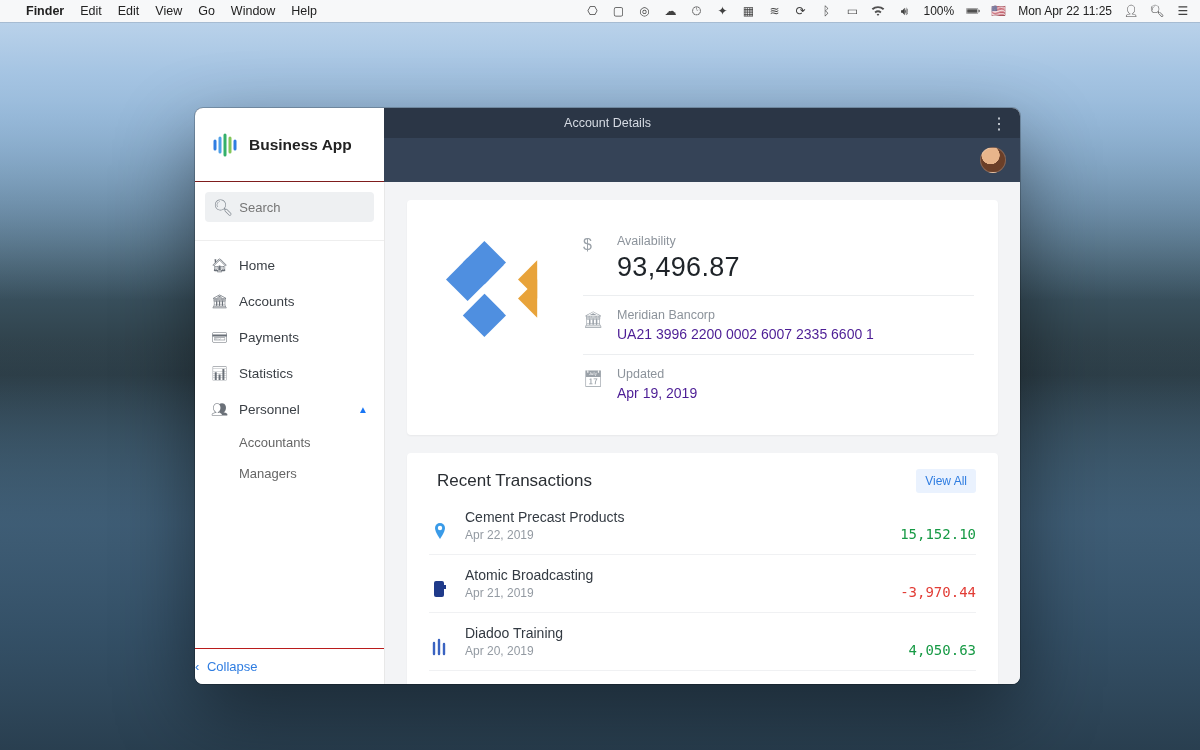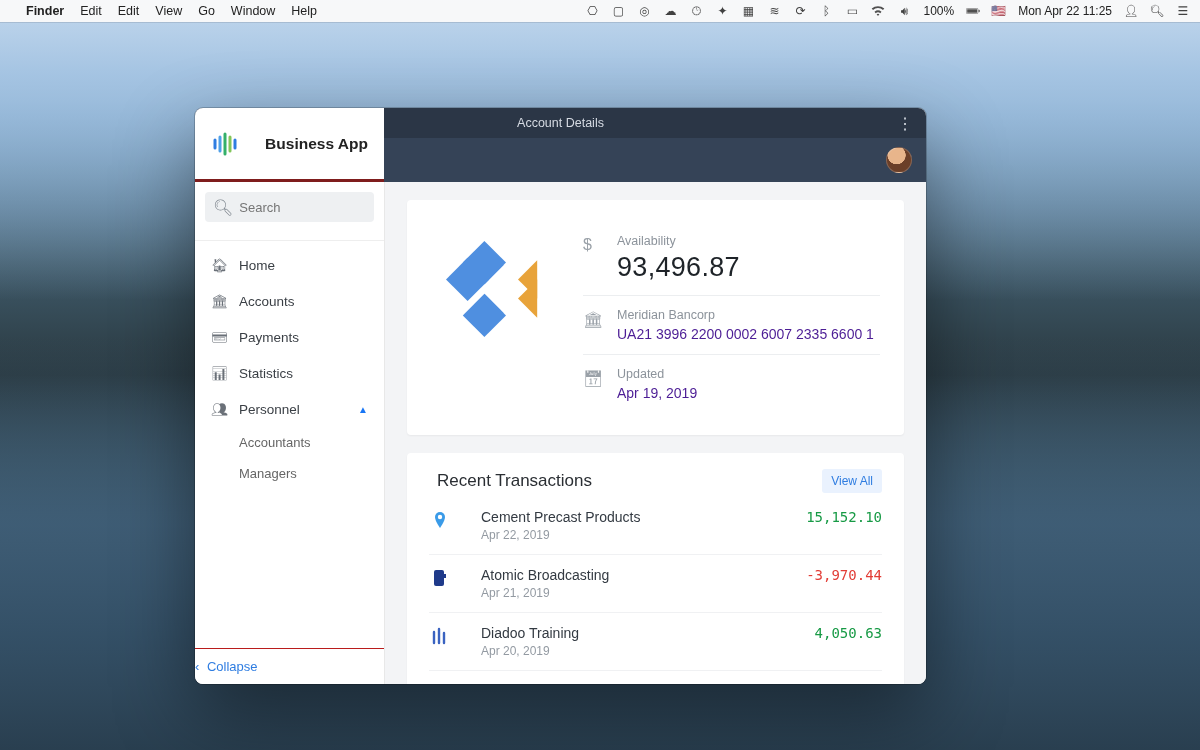--- a/index.html
+++ b/index.html
@@ -22,21 +22,21 @@
   font-size:12.5px; color:#222;
   box-shadow: 0 1px 0 rgba(0,0,0,.1);
 }
 .menubar .left { display:flex; gap:16px; align-items:center; }
 .menubar .right { margin-left:auto; display:flex; gap:12px; align-items:center; font-size:12px;}
 .menubar .apple { font-size:14px; }
 .menubar .app-name { font-weight:600; }
 .menubar .ico { width:14px; height:14px; display:inline-flex; align-items:center; justify-content:center; opacity:.85; }
 
 .app-window {
-  position:absolute; left:195px; top:108px; width:731px; height:576px;
+  position:absolute; left:195px; top:108px; width:825px; height:576px;
   background:#fff; border-radius:8px; overflow:hidden;
   box-shadow: 0 30px 80px rgba(0,0,0,.45), 0 0 0 1px rgba(0,0,0,.2);
   display:flex; flex-direction:column;
 }
 .titlebar {
   height:30px; background:#2b3646; display:flex; align-items:center; position:relative;
 }
 .traffic-lights { display:flex; gap:7px; margin-left:12px; }
 .tl { width:11px; height:11px; border-radius:50%; background:#5b6470; }
 .titlebar .title { position:absolute; left:0; right:0; text-align:center; color:#d6dbe3; font-size:12.5px; }
@@ -44,21 +44,21 @@
 .subheader {
   height:44px; background:#354357; display:flex; align-items:center; padding:0 14px;
 }
 .subheader .left { display:flex; gap:14px; align-items:center; }
 .back-arrow { color:#5da2ff; font-size:18px; cursor:pointer; }
 .page-title { color:#fff; font-weight:600; font-size:14.5px; }
 .avatar { margin-left:auto; width:26px; height:26px; border-radius:50%; background: radial-gradient(circle at 40% 30%, #e8b58b 0 40%, #6b3f28 42% 100%); border:1px solid rgba(255,255,255,.2); }
 .app-body { flex:1; display:flex; min-height:0;}
 
 .sidebar { width:190px; background:#fff; border-right:1px solid #e8e8e8; display:flex; flex-direction:column; }
-.sidebar-header { margin-top:-74px; position:relative; z-index:2; background:#fff; height:74px; display:flex; align-items:center; padding:0 16px; gap:26px; border-bottom:3px solid #7f1d1d;justify-content:center;}
+.sidebar-header { margin-top:-74px; position:relative; z-index:2; background:#fff; height:74px; display:flex; align-items:center; padding:0 16px; gap:10px; border-bottom:1px solid #7f1d1d;}
 .app-logo { width:28px; height:28px; display:flex; align-items:center; justify-content:center; }
 .app-name-full { font-size:15.5px; font-weight:600; color:#222;}
 .search-wrap { padding:10px 10px 0 10px; }
 .search-box { display:flex; align-items:center; gap:6px; background:#eef0f2; height:30px; border-radius:4px; padding:0 8px; color:#808890;}
 .search-box input { border:0; background:transparent; outline:0; color:#333; font-size:13px; width:100%;}
 .nav { margin-top:18px; border-top:1px solid #eee; padding-top:6px;}
 .nav-item { display:flex; align-items:center; gap:12px; padding:10px 16px; color:#3a3f45; font-size:13.5px; cursor:pointer;}
 .nav-item .ic { width:16px; color:#6a7078; display:inline-flex;}
 .nav-item.active { font-weight:500; }
 .nav-item .caret { margin-left:auto; color:#1976f5; font-size:10px;}
@@ -74,21 +74,21 @@
 .info-row { display:flex; gap:14px; padding:12px 0; border-bottom:1px solid #eceef0;}
 .info-row:last-child { border-bottom:0;}
 .info-row .ric { width:20px; color:#9aa1a8; padding-top:2px;}
 .info-row .label { color:#8c939b; font-size:12.5px; margin-bottom:4px;}
 .info-row .val { color:#4c1d95; font-size:14px;}
 .info-row .big { font-size:27px; font-weight:500; color:#1e2328; letter-spacing:.3px;}
 .tx-card { padding:16px 22px 4px 22px;}
 .tx-head { display:flex; align-items:center; margin-bottom:4px;}
 .tx-title { font-size:17px; font-weight:500; color:#2a2e33;margin-left:8px;}
 .viewall { margin-left:auto; background:#eaf2fe; color:#2f7de1; font-size:12px; padding:5px 9px; border-radius:3px; cursor:pointer;}
-.tx-row { display:flex; align-items:flex-start; gap:30px; padding:12px 0; border-top:1px solid #f0f1f3;}
+.tx-row { display:flex; align-items:flex-end; gap:14px; padding:12px 0; border-top:1px solid #f0f1f3;}
 .tx-row:first-of-type { border-top:0;}
 .tx-ico { width:22px; height:22px; display:flex; align-items:center; justify-content:center; flex-shrink:0;}
 .tx-mid { flex:1;}
 .tx-name { color:#333a42; font-size:14px;}
 .tx-date { color:#939aa2; font-size:12px; margin-top:3px;}
 .tx-amt { font-family: ui-monospace, Menlo, monospace; font-size:14px;}
 .tx-amt.pos { color:#179a45;}
 .tx-amt.neg { color:#e23d36;}
 svg { display:block;}
 </style>

